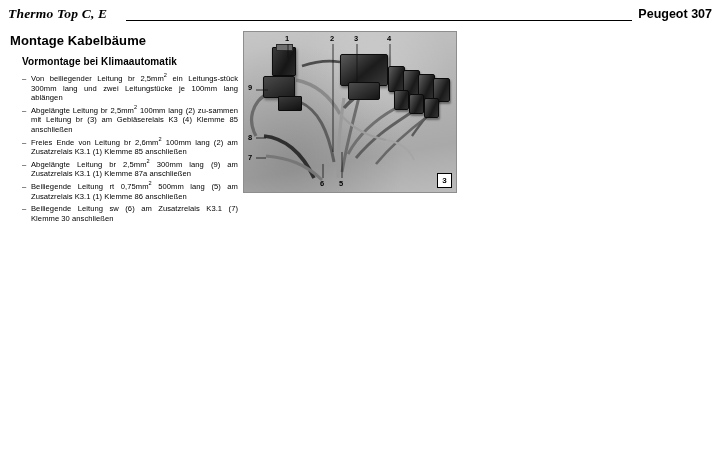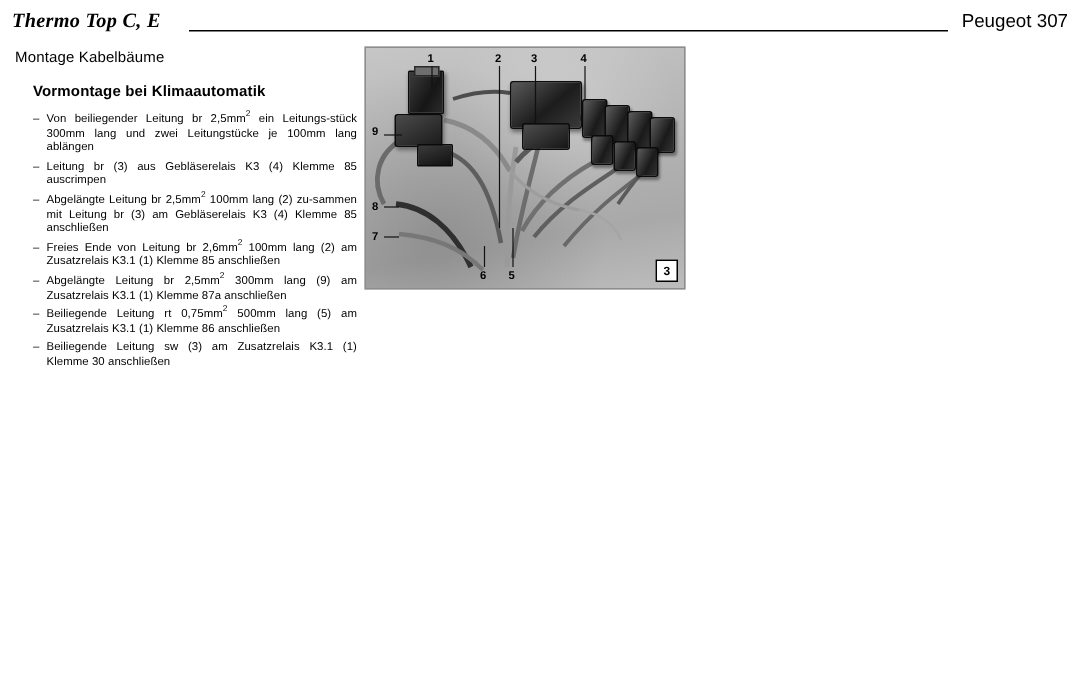--- a/index.html
+++ b/index.html
@@ -37,39 +37,39 @@
     font-weight: bold;
     font-size: 13.5px;
     letter-spacing: 0.2px;
     white-space: nowrap;
   }
   .header-right {
     position: absolute;
     right: 0;
     top: 1px;
     font-family: "Liberation Sans", sans-serif;
-    font-weight: normal;
+    font-weight: bold;
     font-size: 12.5px;
     white-space: nowrap;
   }
   .header-rule {
     position: absolute;
     left: 118px;
     right: 80px;
     top: 14px;
     border-bottom: 1px solid #000;
   }
 
   
   .section-title {
     position: absolute;
     left: 10px;
     top: 33px;
-    font-size: 10px;
-    font-weight: normal;
+    font-size: 13px;
+    font-weight: bold;
     letter-spacing: 0.1px;
   }
 
   
   .text-col {
     position: absolute;
     left: 22px;
     top: 56px;
     width: 216px;
   }
@@ -250,26 +250,25 @@
     <div class="header-rule"></div>
     <div class="header-right">Peugeot 307</div>
   </div>
 
   <div class="section-title">Montage Kabelbäume</div>
 
   <div class="text-col">
     <div class="subtitle">Vormontage bei Klimaautomatik</div>
     <ul class="bullets">
       <li>Von beiliegender Leitung br 2,5mm<sup>2</sup> ein Leitungs-<wbr>stück 300mm lang und zwei Leitungstücke je 100mm lang ablängen</li>
-      <li>Leitung br (3) aus Gebläserelais K3 (4) Klemme 85 auscrimpen</li>
       <li>Abgelängte Leitung br 2,5mm<sup>2</sup> 100mm lang (2) zu-<wbr>sammen mit Leitung br (3) am Gebläserelais K3 (4) Klemme 85 anschließen</li>
       <li>Freies Ende von Leitung br 2,6mm<sup>2</sup> 100mm lang (2) am Zusatzrelais K3.1 (1) Klemme 85 anschließen</li>
       <li>Abgelängte Leitung br 2,5mm<sup>2</sup> 300mm lang (9) am Zusatzrelais K3.1 (1) Klemme 87a anschließen</li>
       <li>Beiliegende Leitung rt 0,75mm<sup>2</sup> 500mm lang (5) am Zusatzrelais K3.1 (1) Klemme 86 anschließen</li>
-      <li>Beiliegende Leitung sw (3) am Zusatzrelais K3.1 (1) Klemme 30 anschließen</li>
+      <li>Beiliegende Leitung sw (6) am Zusatzrelais K3.1 (7) Klemme 30 anschließen</li>
     </ul>
   </div>
 
   <div class="figure">
     <div class="fig-photo"></div>
 
     <svg class="wires" viewBox="0 0 212 160" preserveAspectRatio="none">
       <path d="M26 60 C 6 70, 4 90, 12 104" stroke="#6b6b6b" stroke-width="3.2" fill="none"></path>
       <path d="M20 104 C 40 106, 58 120, 70 146" stroke="#2f2f2f" stroke-width="3.6" fill="none"></path>
       <path d="M22 124 C 44 126, 62 132, 78 148" stroke="#777" stroke-width="3" fill="none"></path>

